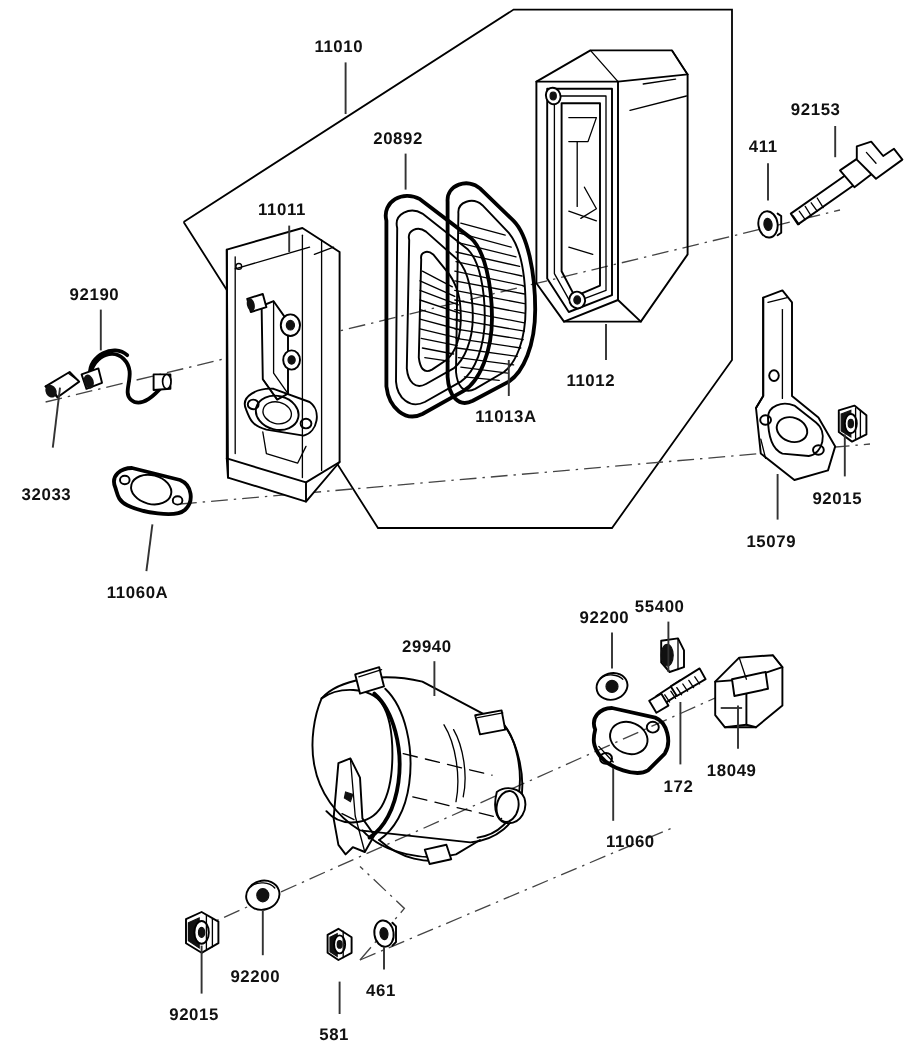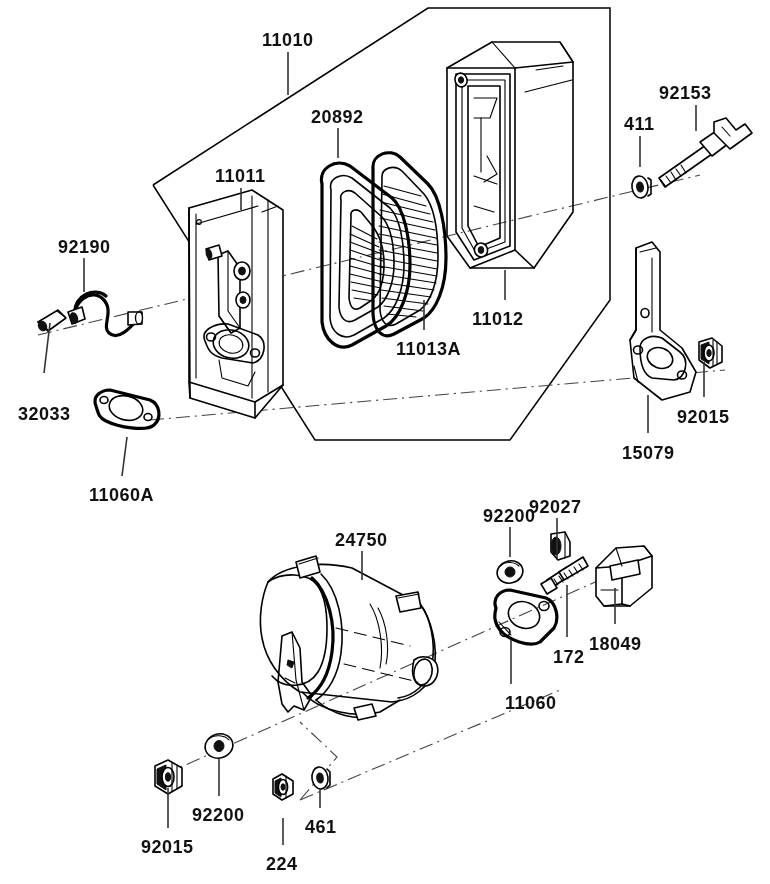--- a/index.html
+++ b/index.html
@@ -1,20 +1,20 @@
 <!DOCTYPE html>
 <html><head>
 <meta charset="utf-8">
 <style>
   html,body{margin:0;padding:0;background:#ffffff;}
   body{width:770px;height:884px;overflow:hidden;
        font-family:"Liberation Sans","DejaVu Sans",sans-serif;}
   #stage{position:relative;width:770px;height:884px;background:#fff;}
   #stage svg{position:absolute;left:0;top:0;}
-  .lbl{position:absolute;font-size:18px;font-weight:700;color:#111;
+  .lbl{position:absolute;font-size:14px;font-weight:700;color:#111;
        letter-spacing:0.5px;white-space:nowrap;line-height:1;}
 </style>
 </head>
 <body>
 
 <div id="stage">
 
 <svg width="770" height="884" viewBox="0 0 770 884" xmlns="http://www.w3.org/2000/svg">
   <defs>
     <style>
@@ -387,25 +387,25 @@
       <div class="lbl" style="left: 311px; top: 108px;">20892</div>
       <div class="lbl" style="left: 624px; top: 115px;">411</div>
       <div class="lbl" style="left: 215px; top: 167px;">11011</div>
       <div class="lbl" style="left: 58px; top: 238px;">92190</div>
       <div class="lbl" style="left: 472px; top: 310px;">11012</div>
       <div class="lbl" style="left: 396px; top: 340px;">11013A</div>
       <div class="lbl" style="left: 18px; top: 366px; margin-top: 39px;">32033</div>
       <div class="lbl" style="left: 677px; top: 408px;">92015</div>
       <div class="lbl" style="left: 622px; top: 444px;">15079</div>
       <div class="lbl" style="left: 89px; top: 486px;">11060A</div>
-      <div class="lbl" style="left: 529px; top: 498px;">92027</div>
+      <div class="lbl" style="left: 529px; top: 498px;">55400</div>
       <div class="lbl" style="left: 483px; top: 507px;">92200</div>
-      <div class="lbl" style="left: 335px; top: 531px;">24750</div>
+      <div class="lbl" style="left: 335px; top: 531px;">29940</div>
       <div class="lbl" style="left: 589px; top: 635px;">18049</div>
       <div class="lbl" style="left: 553px; top: 648px;">172</div>
       <div class="lbl" style="left: 485px; top: 694px; margin-left: 20px;">11060</div>
       <div class="lbl" style="left: 192px; top: 806px;">92200</div>
       <div class="lbl" style="left: 141px; top: 838px;">92015</div>
       <div class="lbl" style="left: 305px; top: 818px;">461</div>
-      <div class="lbl" style="left: 266px; top: 855px;">224</div>
+      <div class="lbl" style="left: 266px; top: 855px;">581</div>
     </div>
 
 </div>
 
 </body></html>

